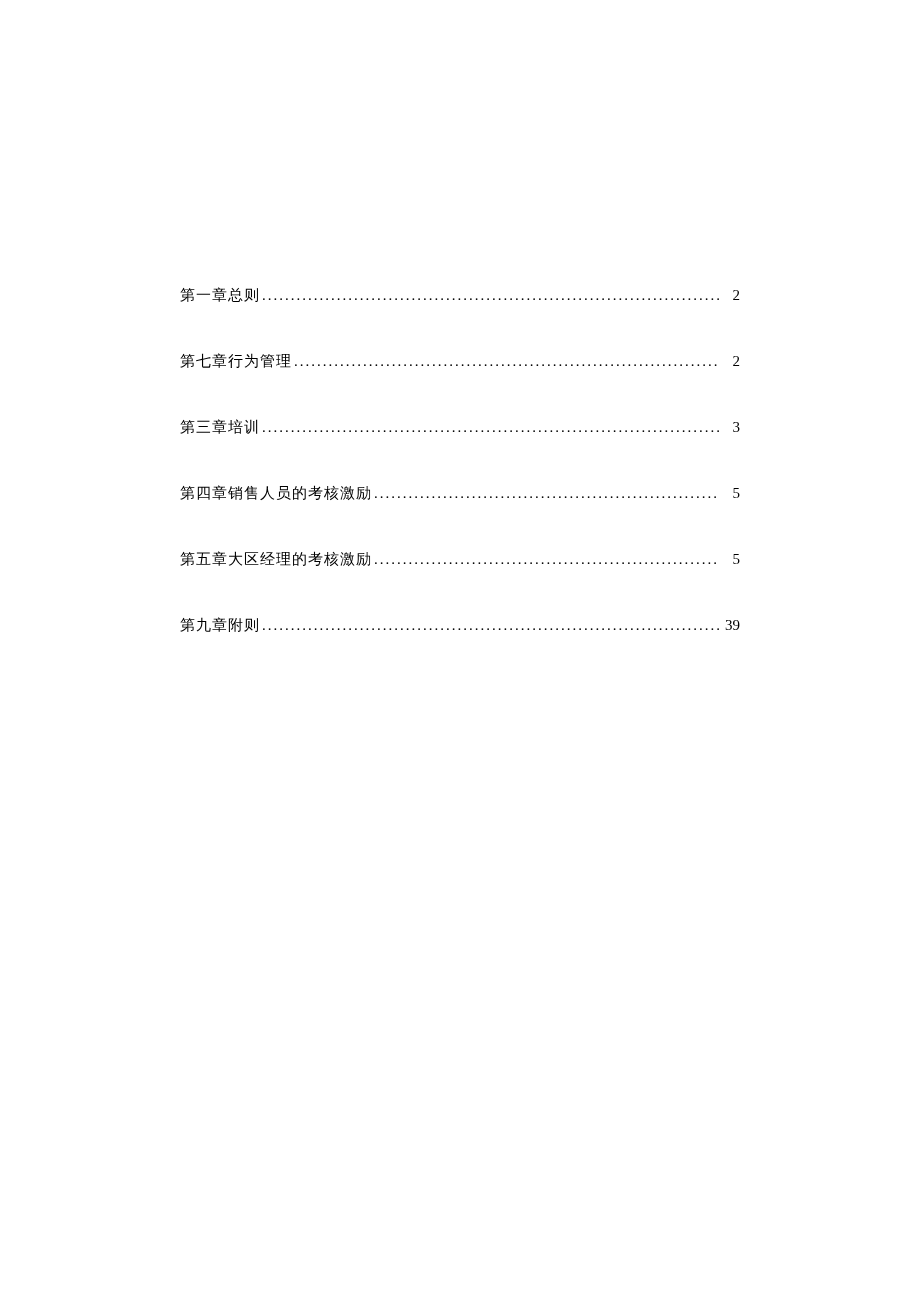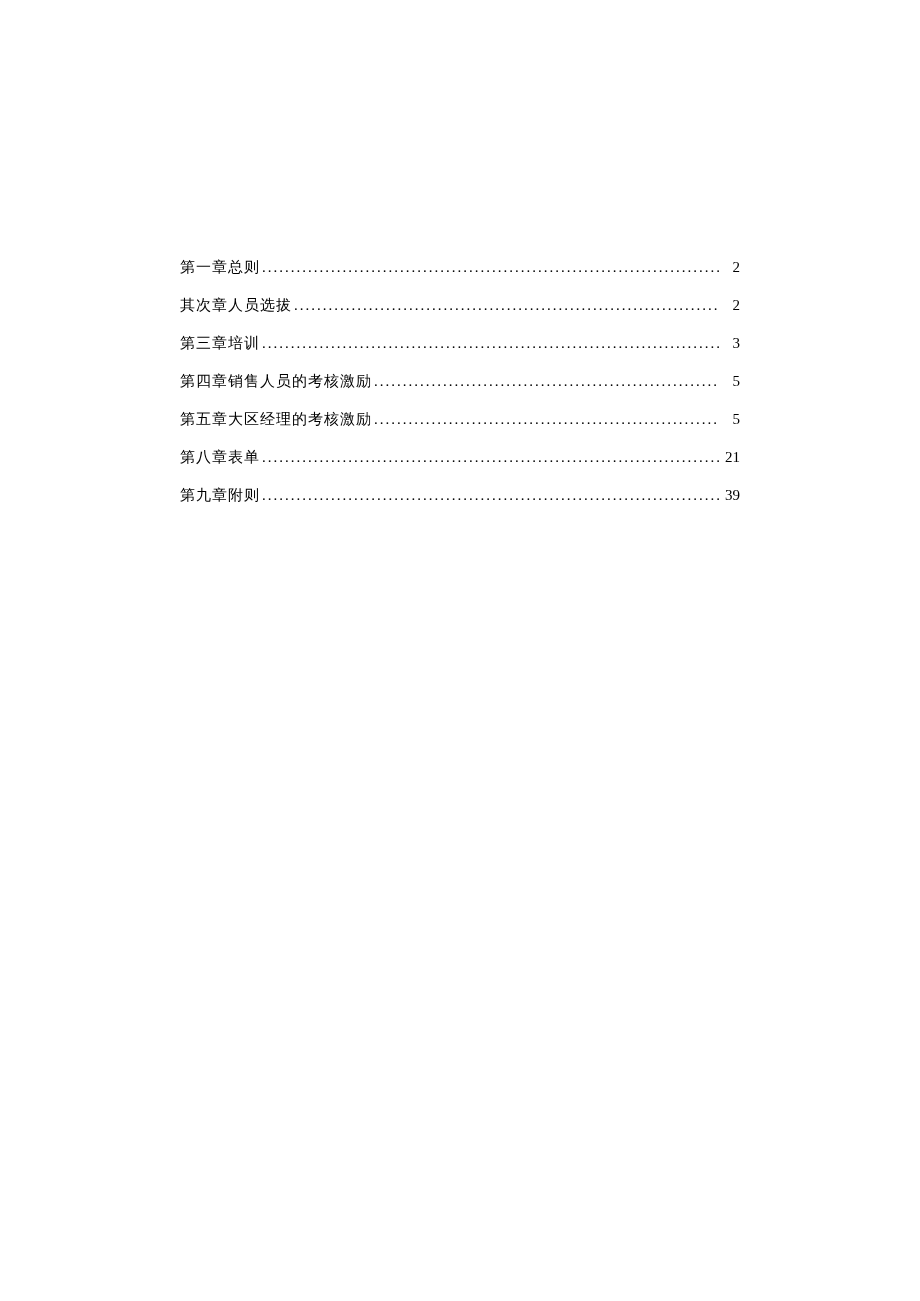--- a/index.html
+++ b/index.html
@@ -23,20 +23,21 @@
       display: flex;
       align-items: baseline;
       font-size: 15px;
       line-height: 1.6;
       margin-bottom: 14px;
       white-space: nowrap;
     }
     .toc-title {
       flex-shrink: 0;
       letter-spacing: 1px;
+      margin-top: 28px;
     }
     .toc-dots {
       flex: 1;
       overflow: hidden;
       letter-spacing: 2px;
       padding: 0 2px;
     }
     .toc-dots::after {
       content: "....................................................................................................................................";
     }
@@ -52,43 +53,38 @@
 <body>
 
 <div class="page">
   <div class="toc">
     <div class="toc-entry">
       <span class="toc-title">第一章总则</span>
       <span class="toc-dots"></span>
       <span class="toc-page">2</span>
     </div>
     <div class="toc-entry">
-      <span class="toc-title">其次章人员选拔</span>
+      <span class="toc-title">第七章行为管理</span>
       <span class="toc-dots"></span>
       <span class="toc-page">2</span>
     </div>
     <div class="toc-entry">
       <span class="toc-title">第三章培训</span>
       <span class="toc-dots"></span>
       <span class="toc-page">3</span>
     </div>
     <div class="toc-entry">
       <span class="toc-title">第四章销售人员的考核激励</span>
       <span class="toc-dots"></span>
       <span class="toc-page">5</span>
     </div>
     <div class="toc-entry">
       <span class="toc-title">第五章大区经理的考核激励</span>
       <span class="toc-dots"></span>
       <span class="toc-page">5</span>
     </div>
     <div class="toc-entry">
-      <span class="toc-title">第八章表单</span>
-      <span class="toc-dots"></span>
-      <span class="toc-page">21</span>
-    </div>
-    <div class="toc-entry">
       <span class="toc-title">第九章附则</span>
       <span class="toc-dots"></span>
       <span class="toc-page">39</span>
     </div>
   </div>
 </div>
 
 </body></html>

